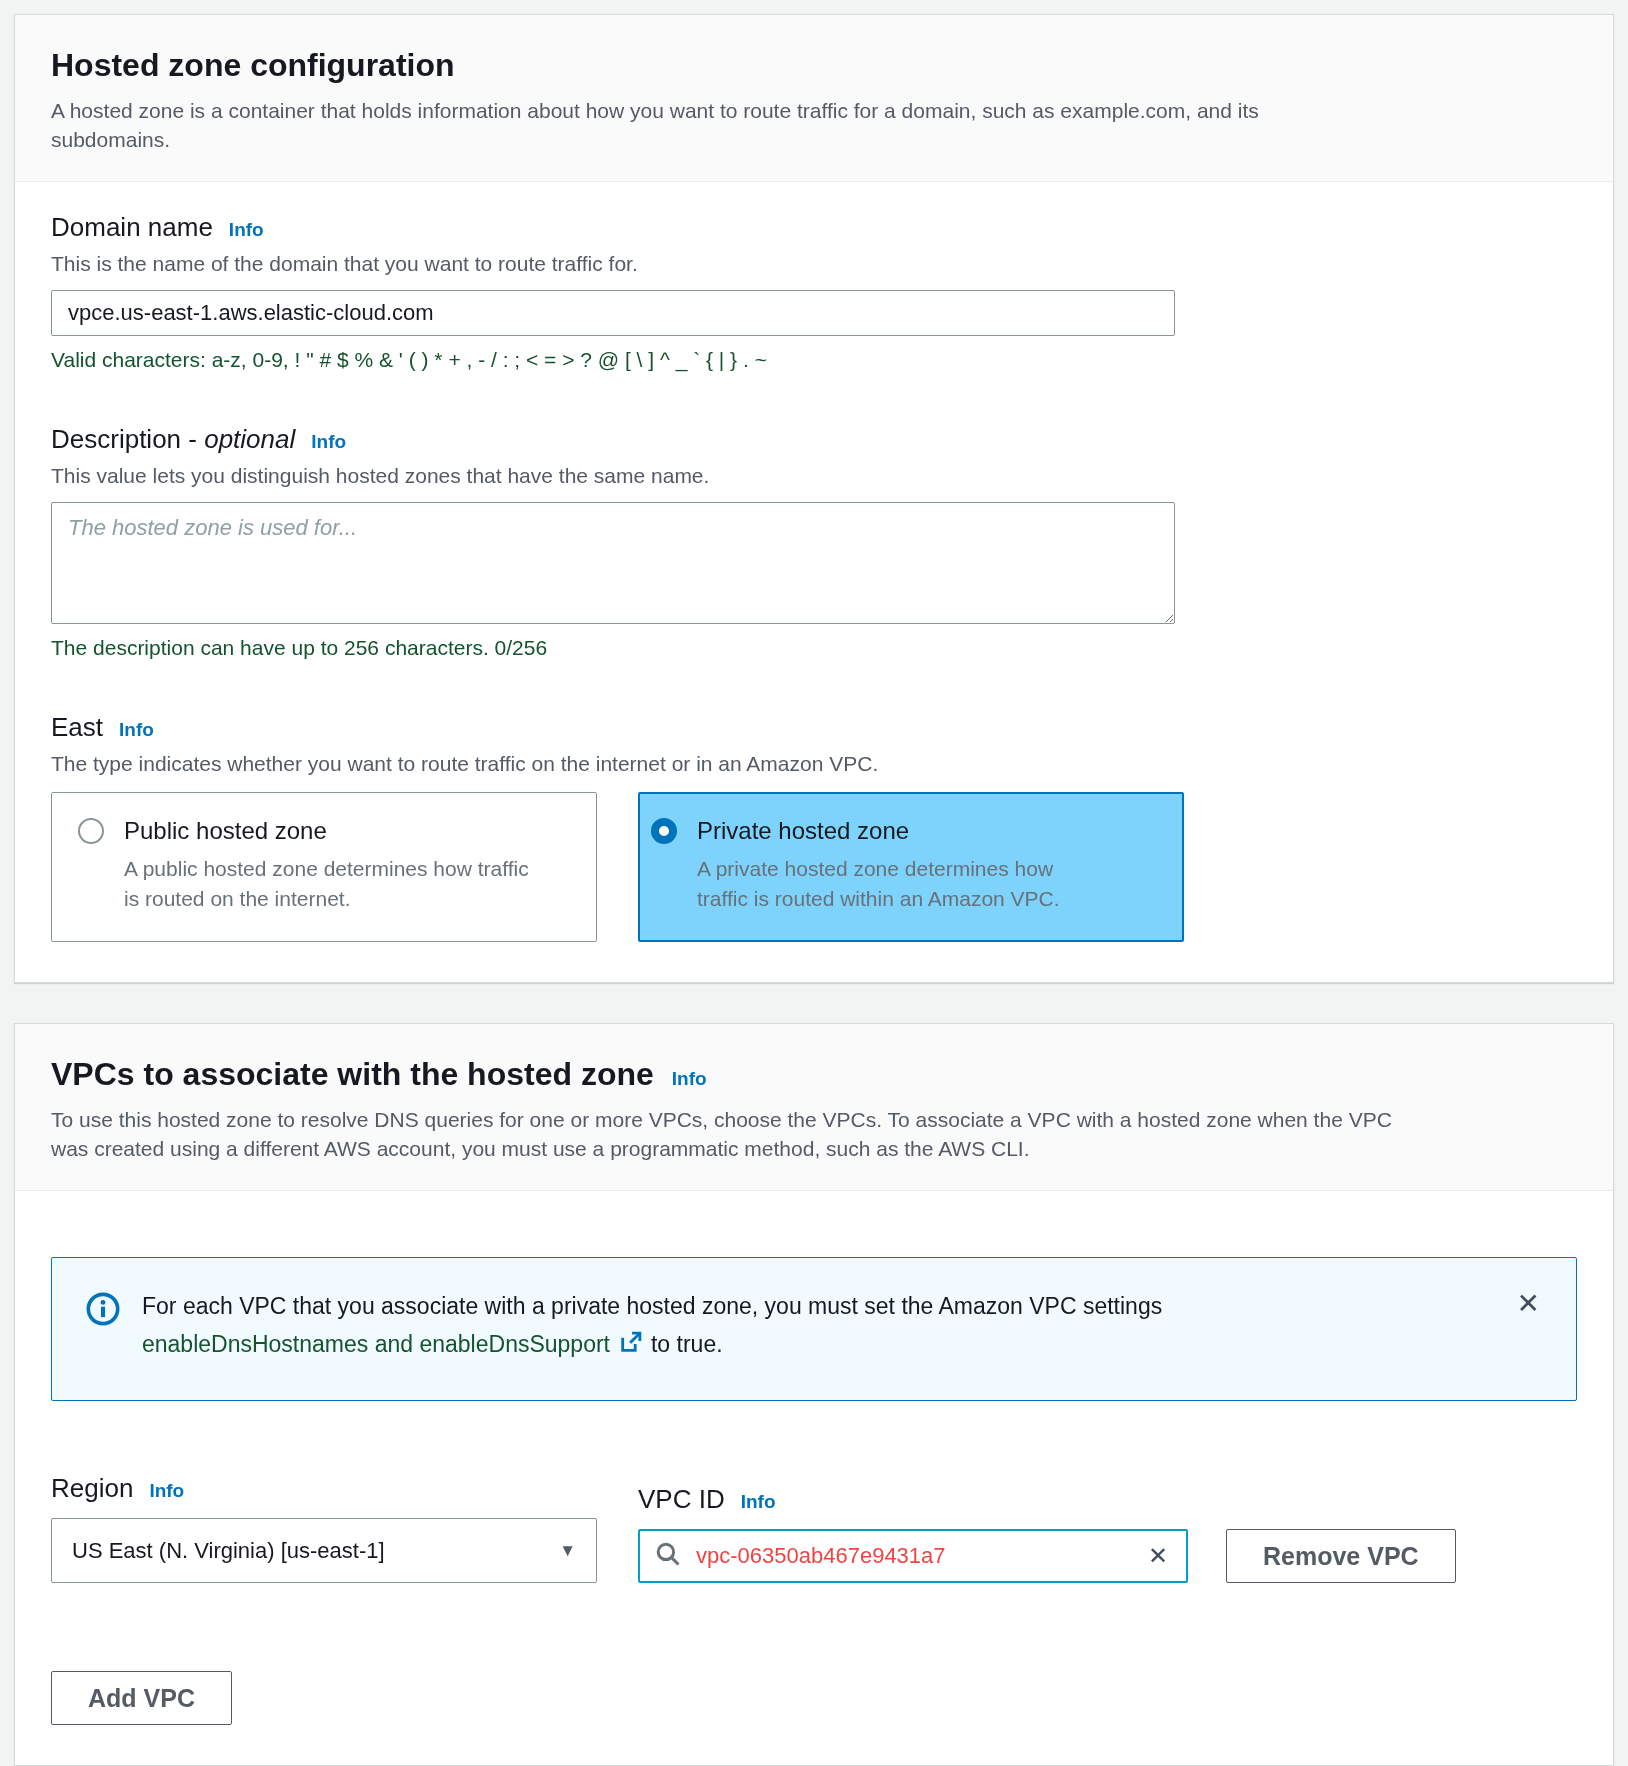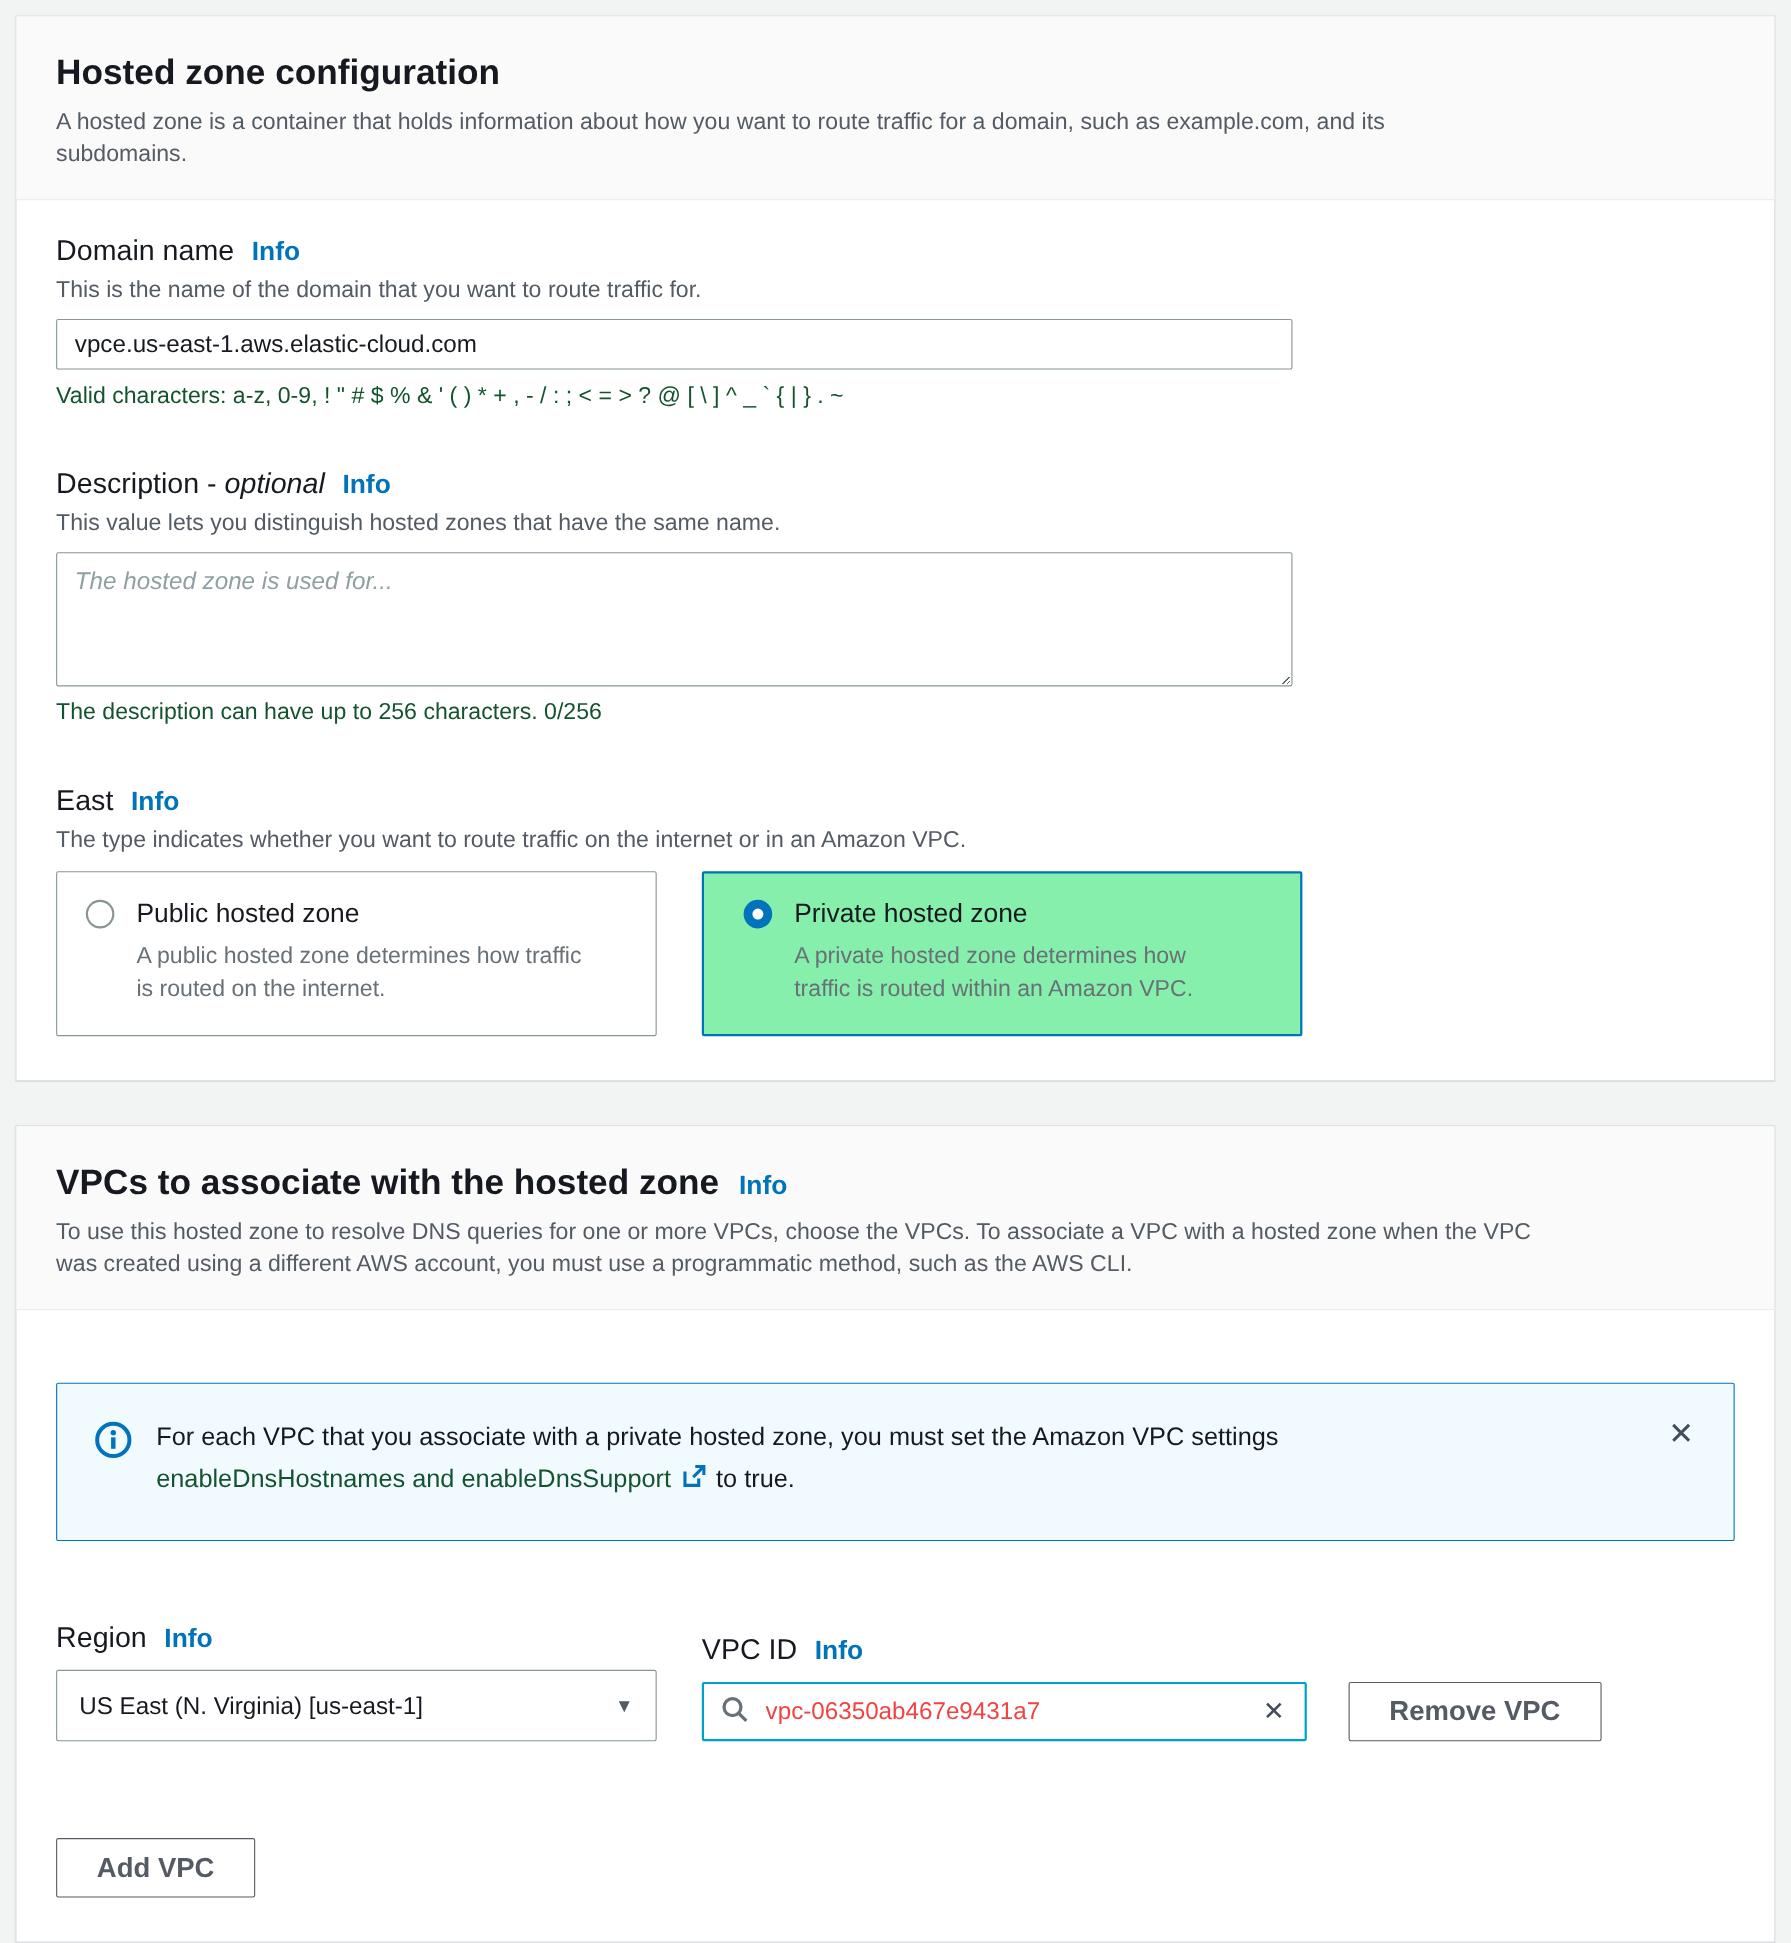--- a/index.html
+++ b/index.html
@@ -27,21 +27,21 @@
   .card-title { margin:0; font-size:32px; font-weight:700; color:#16191f; }
   .card-sub { margin:12px 0 0; font-size:21px; color:#545b64; line-height:1.4; }
   .sub1 { max-width:1330px; }
   .sub2 { max-width:1380px; }
   .card-body { padding:30px 36px 40px; }
 
   .field + .field { margin-top:52px; }
   .label-row { display:flex; align-items:baseline; gap:16px; }
   .field-label { font-size:26px; color:#16191f; }
   .optional { font-style:italic; }
-  .info-link { font-size:24px; font-weight:700; color:#0073bb; text-decoration:none; cursor:pointer; }
+  .info-link { font-size:19px; font-weight:700; color:#0073bb; text-decoration:none; cursor:pointer; }
   .field-desc { margin-top:9px; font-size:21px; color:#545b64; }
   .field-hint { margin-top:12px; font-size:21px; color:#14532d; }
 
   .text-input {
     display:block; margin-top:14px;
     width:1124px; height:46px;
     border:1px solid #879596; border-radius:2px;
     padding:0 16px; font-size:22px; color:#16191f;
     font-family:inherit; background:#fff;
   }
@@ -53,21 +53,21 @@
     font-family:inherit; background:#fff; resize:vertical;
   }
   textarea.desc-area::placeholder { font-style:italic; color:#90a0a2; }
 
   .tiles { display:flex; gap:41px; margin-top:16px; }
   .tile {
     width:546px; min-height:150px;
     background:#fff; border:1px solid #879596; border-radius:2px;
     padding:24px 26px; cursor:pointer;
   }
-  .tile.selected { border:2px solid #0073bb; padding:23px 36px; background:#86efac; }
+  .tile.selected { border:2px solid #0073bb; padding:23px 11px; background:#7dd3fc; }
   .tile-head { display:flex; align-items:center; gap:20px; }
   .radio-outer {
     width:26px; height:26px; border-radius:50%;
     border:2px solid #879596; background:#fff; flex:none;
   }
   .tile.selected .radio-outer { border:8px solid #0073bb; }
   .tile-title { font-size:24px; color:#16191f; }
   .tile-desc { margin:9px 0 0 46px; max-width:405px; font-size:21px; color:#687078; line-height:1.45; }
 
   .alert {

